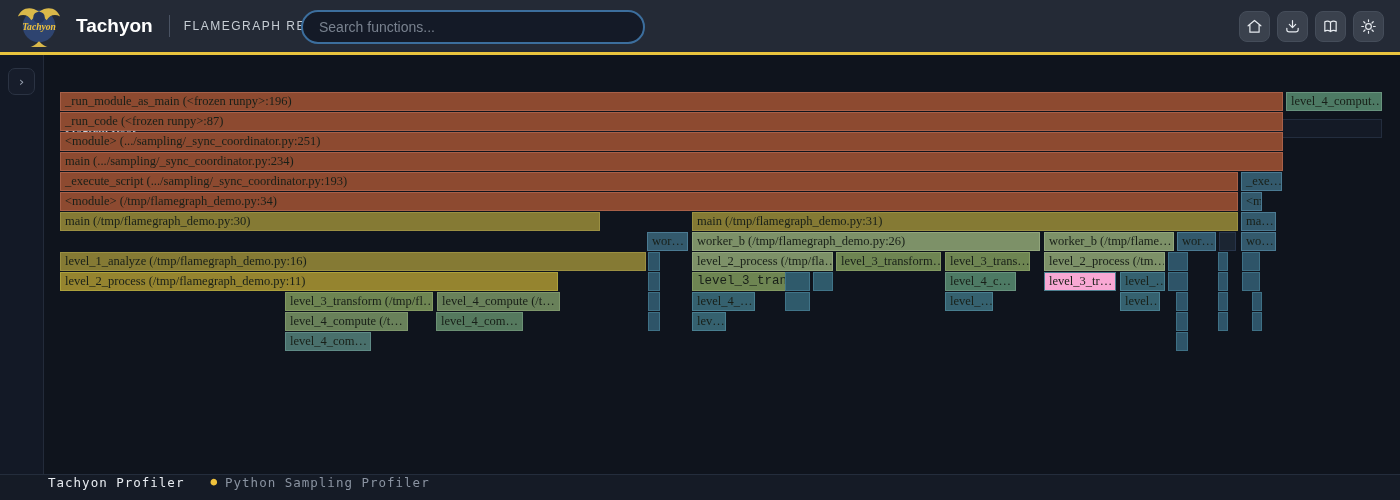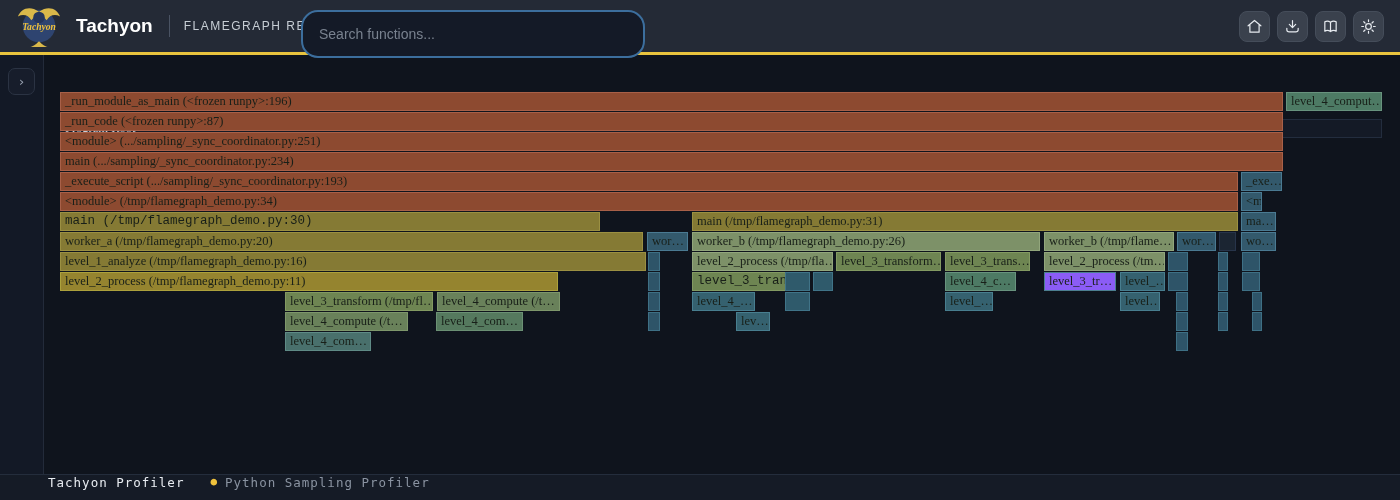--- a/index.html
+++ b/index.html
@@ -12,21 +12,21 @@
   .header {
     position:absolute; left:0; top:0; width:1400px; height:55px;
     background:#242A36; border-bottom:3px solid #E9C43E;
     display:flex; align-items:center;
   }
   .logo { width:46px; height:46px; margin-left:16px; flex:0 0 auto; }
   .brand { color:#FFFFFF; font-size:19px; font-weight:bold; margin-left:14px; }
   .hdiv { width:1px; height:22px; background:#4A5363; margin:0 14px 0 16px; }
   .report-label { color:#C6CDD4; font-size:12px; letter-spacing:1.5px; }
   .search {
-    position:absolute; left:301px; top:10px; width:344px; height:48px;
+    position:absolute; left:301px; top:10px; width:344px; height:34px;
     border-radius:17px; border:2px solid #3C6E9D; background:#141A27;
     color:#B8C0CC; font-size:14px; padding:0 16px; outline:none;
     font-family:"Liberation Sans", sans-serif;
   }
   .search::placeholder { color:#79828F; }
   .hbtns { position:absolute; right:16px; top:11px; display:flex; gap:7px; }
   .icon-btn {
     width:31px; height:31px; border-radius:8px; background:#3A414D;
     border:1px solid #454D5A; display:flex; align-items:center; justify-content:center;
     cursor:pointer;
@@ -69,24 +69,23 @@
       <div class="frame" style="left: 60px; top: 72px; width: 1322px; background: rgb(20, 26, 38); border-color: rgb(35, 45, 62); color: rgb(201, 209, 218); margin-top: 47px;">Program Root</div>
       <div class="frame" style="left: 60px; top: 92px; width: 1223px; background: rgb(141, 74, 48); border-color: rgb(168, 96, 72);">_run_module_as_main (&lt;frozen runpy&gt;:196)</div>
       <div class="frame" style="left: 1286px; top: 92px; width: 96px; background: rgb(77, 122, 100); border-color: rgb(104, 147, 126);">level_4_comput…</div>
       <div class="frame" style="left: 60px; top: 112px; width: 1223px; background: rgb(141, 74, 48); border-color: rgb(168, 96, 72);">_run_code (&lt;frozen runpy&gt;:87)</div>
       <div class="frame" style="left: 60px; top: 132px; width: 1223px; background: rgb(141, 74, 48); border-color: rgb(168, 96, 72);">&lt;module&gt; (.../sampling/_sync_coordinator.py:251)</div>
       <div class="frame" style="left: 60px; top: 152px; width: 1223px; background: rgb(141, 74, 48); border-color: rgb(168, 96, 72);">main (.../sampling/_sync_coordinator.py:234)</div>
       <div class="frame" style="left: 60px; top: 172px; width: 1178px; background: rgb(141, 74, 48); border-color: rgb(168, 96, 72);">_execute_script (.../sampling/_sync_coordinator.py:193)</div>
       <div class="frame" style="left: 1241px; top: 172px; width: 41px; background: rgb(51, 89, 108); border-color: rgb(74, 122, 146);">_exe…</div>
       <div class="frame" style="left: 60px; top: 192px; width: 1178px; background: rgb(141, 74, 48); border-color: rgb(168, 96, 72);">&lt;module&gt; (/tmp/flamegraph_demo.py:34)</div>
       <div class="frame" style="left: 1241px; top: 192px; width: 21px; background: rgb(51, 89, 108); border-color: rgb(74, 122, 146);">&lt;m…</div>
-      <div class="frame" style="left: 60px; top: 212px; width: 540px; background: rgb(133, 122, 52); border-color: rgb(155, 144, 66); font-family: Liberation Mono, monospace;">main (/tmp/flamegraph_demo.py:30)</div>
+      <div class="frame" style="left: 60px; top: 212px; width: 540px; background: rgb(133, 122, 52); border-color: rgb(155, 144, 66);">main (/tmp/flamegraph_demo.py:30)</div>
       <div class="frame" style="left: 692px; top: 212px; width: 546px; background: rgb(133, 122, 52); border-color: rgb(155, 144, 66);">main (/tmp/flamegraph_demo.py:31)</div>
       <div class="frame" style="left: 1241px; top: 212px; width: 35px; background: rgb(51, 89, 108); border-color: rgb(74, 122, 146);">ma…</div>
-      <div class="frame" style="left: 60px; top: 232px; width: 583px; background: rgb(133, 122, 52); border-color: rgb(155, 144, 66);">worker_a (/tmp/flamegraph_demo.py:20)</div>
       <div class="frame" style="left: 647px; top: 232px; width: 41px; background: rgb(51, 89, 108); border-color: rgb(74, 122, 146);">wor…</div>
       <div class="frame" style="left: 692px; top: 232px; width: 348px; background: rgb(125, 145, 104); border-color: rgb(146, 166, 124);">worker_b (/tmp/flamegraph_demo.py:26)</div>
       <div class="frame" style="left: 1044px; top: 232px; width: 130px; background: rgb(125, 145, 104); border-color: rgb(146, 166, 124);">worker_b (/tmp/flame…</div>
       <div class="frame" style="left: 1177px; top: 232px; width: 39px; background: rgb(51, 89, 108); border-color: rgb(74, 122, 146);">wor…</div>
       <div class="frame" style="left: 1219px; top: 232px; width: 17px; background: rgb(27, 37, 50); border-color: rgb(39, 52, 74);"></div>
       <div class="frame" style="left: 1241px; top: 232px; width: 35px; background: rgb(51, 89, 108); border-color: rgb(74, 122, 146);">wo…</div>
       <div class="frame" style="left: 60px; top: 252px; width: 586px; background: rgb(133, 122, 52); border-color: rgb(155, 144, 66);">level_1_analyze (/tmp/flamegraph_demo.py:16)</div>
       <div class="frame" style="left: 648px; top: 252px; width: 12px; background: rgb(46, 84, 104); border-color: rgb(62, 112, 133);"></div>
       <div class="frame" style="left: 692px; top: 252px; width: 141px; background: rgb(125, 145, 104); border-color: rgb(146, 166, 124);">level_2_process (/tmp/fla…</div>
       <div class="frame" style="left: 836px; top: 252px; width: 105px; background: rgb(110, 133, 82); border-color: rgb(131, 154, 98);">level_3_transform…</div>
@@ -94,39 +93,39 @@
       <div class="frame" style="left: 1044px; top: 252px; width: 121px; background: rgb(125, 145, 104); border-color: rgb(146, 166, 124);">level_2_process (/tm…</div>
       <div class="frame" style="left: 1168px; top: 252px; width: 20px; background: rgb(46, 84, 104); border-color: rgb(62, 112, 133);"></div>
       <div class="frame" style="left: 1218px; top: 252px; width: 10px; background: rgb(46, 84, 104); border-color: rgb(62, 112, 133);"></div>
       <div class="frame" style="left: 1242px; top: 252px; width: 18px; background: rgb(46, 84, 104); border-color: rgb(62, 112, 133);"></div>
       <div class="frame" style="left: 60px; top: 272px; width: 498px; background: rgb(149, 132, 47); border-color: rgb(172, 161, 60);">level_2_process (/tmp/flamegraph_demo.py:11)</div>
       <div class="frame" style="left: 648px; top: 272px; width: 12px; background: rgb(46, 84, 104); border-color: rgb(62, 112, 133);"></div>
       <div class="frame" style="left: 692px; top: 272px; width: 110px; background: rgb(110, 133, 82); border-color: rgb(131, 154, 98); font-family: Liberation Mono, monospace;">level_3_transf…</div>
       <div class="frame" style="left: 785px; top: 272px; width: 25px; background: rgb(47, 90, 107); border-color: rgb(64, 116, 136);"></div>
       <div class="frame" style="left: 813px; top: 272px; width: 20px; background: rgb(47, 90, 107); border-color: rgb(64, 116, 136);"></div>
       <div class="frame" style="left: 945px; top: 272px; width: 71px; background: rgb(77, 122, 100); border-color: rgb(104, 147, 126);">level_4_c…</div>
-      <div class="frame" style="left: 1044px; top: 272px; width: 72px; background: #8b5cf6; border-color: rgb(76, 127, 143);">level_3_tr…</div>
+      <div class="frame" style="left: 1044px; top: 272px; width: 72px; background: #f9a8d4; border-color: rgb(76, 127, 143);">level_3_tr…</div>
       <div class="frame" style="left: 1120px; top: 272px; width: 45px; background: rgb(53, 97, 111); border-color: rgb(72, 126, 143);">level_…</div>
       <div class="frame" style="left: 1168px; top: 272px; width: 20px; background: rgb(46, 84, 104); border-color: rgb(62, 112, 133);"></div>
       <div class="frame" style="left: 1218px; top: 272px; width: 10px; background: rgb(46, 84, 104); border-color: rgb(62, 112, 133);"></div>
       <div class="frame" style="left: 1242px; top: 272px; width: 18px; background: rgb(46, 84, 104); border-color: rgb(62, 112, 133);"></div>
       <div class="frame" style="left: 285px; top: 292px; width: 148px; background: rgb(110, 133, 82); border-color: rgb(131, 154, 98);">level_3_transform (/tmp/fl…</div>
       <div class="frame" style="left: 437px; top: 292px; width: 123px; background: rgb(105, 129, 90); border-color: rgb(126, 151, 107);">level_4_compute (/t…</div>
       <div class="frame" style="left: 648px; top: 292px; width: 12px; background: rgb(46, 84, 104); border-color: rgb(62, 112, 133);"></div>
       <div class="frame" style="left: 692px; top: 292px; width: 63px; background: rgb(53, 97, 111); border-color: rgb(72, 126, 143);">level_4_…</div>
       <div class="frame" style="left: 785px; top: 292px; width: 25px; background: rgb(47, 90, 107); border-color: rgb(64, 116, 136);"></div>
       <div class="frame" style="left: 945px; top: 292px; width: 48px; background: rgb(53, 97, 111); border-color: rgb(72, 126, 143);">level_…</div>
       <div class="frame" style="left: 1120px; top: 292px; width: 40px; background: rgb(53, 97, 111); border-color: rgb(72, 126, 143);">level…</div>
       <div class="frame" style="left: 1176px; top: 292px; width: 12px; background: rgb(46, 84, 104); border-color: rgb(62, 112, 133);"></div>
       <div class="frame" style="left: 1218px; top: 292px; width: 10px; background: rgb(46, 84, 104); border-color: rgb(62, 112, 133);"></div>
       <div class="frame" style="left: 1252px; top: 292px; width: 8px; background: rgb(46, 84, 104); border-color: rgb(62, 112, 133);"></div>
       <div class="frame" style="left: 285px; top: 312px; width: 123px; background: rgb(105, 129, 90); border-color: rgb(126, 151, 107);">level_4_compute (/t…</div>
       <div class="frame" style="left: 436px; top: 312px; width: 87px; background: rgb(85, 121, 94); border-color: rgb(107, 144, 116);">level_4_com…</div>
       <div class="frame" style="left: 648px; top: 312px; width: 12px; background: rgb(46, 84, 104); border-color: rgb(62, 112, 133);"></div>
-      <div class="frame" style="left: 692px; top: 312px; width: 34px; background: rgb(53, 97, 111); border-color: rgb(72, 126, 143); margin-left: 44px;">lev…</div>
+      <div class="frame" style="left: 692px; top: 312px; width: 34px; background: rgb(53, 97, 111); border-color: rgb(72, 126, 143);">lev…</div>
       <div class="frame" style="left: 1176px; top: 312px; width: 12px; background: rgb(46, 84, 104); border-color: rgb(62, 112, 133);"></div>
       <div class="frame" style="left: 1218px; top: 312px; width: 10px; background: rgb(46, 84, 104); border-color: rgb(62, 112, 133);"></div>
       <div class="frame" style="left: 1252px; top: 312px; width: 8px; background: rgb(46, 84, 104); border-color: rgb(62, 112, 133);"></div>
       <div class="frame" style="left: 285px; top: 332px; width: 86px; background: rgb(73, 112, 108); border-color: rgb(95, 139, 134);">level_4_com…</div>
       <div class="frame" style="left: 1176px; top: 332px; width: 12px; background: rgb(46, 84, 104); border-color: rgb(62, 112, 133);"></div>
     </div>
 
   <div class="gutter">
     <div class="collapse-btn">
       <span>›</span>

